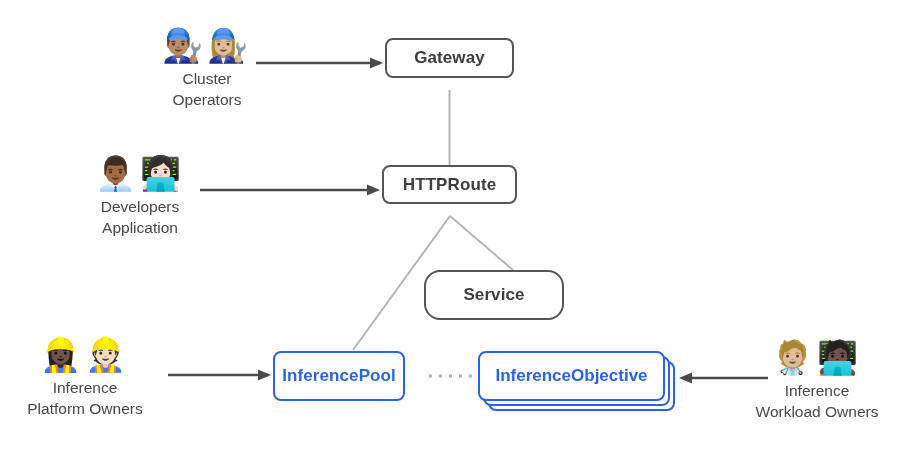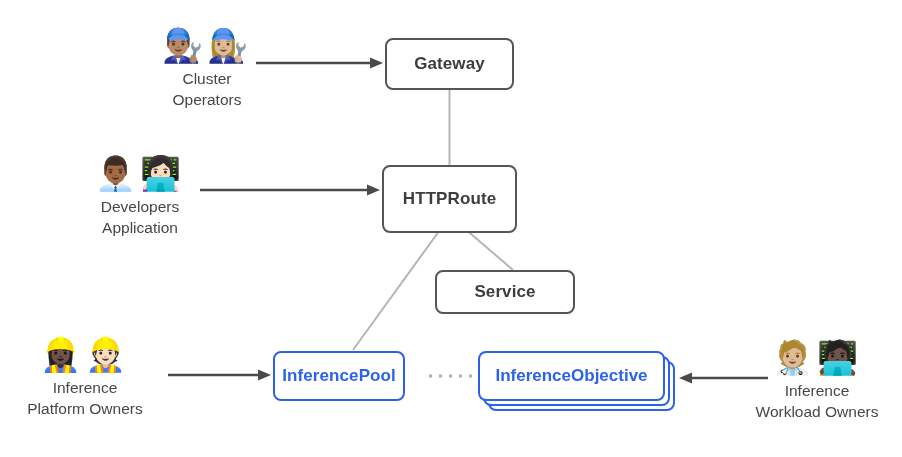--- a/index.html
+++ b/index.html
@@ -104,25 +104,25 @@
     <g>
       <line x1="168" y1="375" x2="259" y2="375" stroke="#4a4a4a" stroke-width="2.5"></line>
       <polygon points="271,375 258,369.5 258,380.5" fill="#4a4a4a"></polygon>
     </g>
     <g>
       <line x1="768" y1="378" x2="691" y2="378" stroke="#4a4a4a" stroke-width="2.5"></line>
       <polygon points="679,378 692,372.5 692,383.5" fill="#4a4a4a"></polygon>
     </g>
   </svg>
 
-  <div class="node" style="left:385px; top:38px; width:129px; height:52px;">Gateway</div>
+  <div class="node" style="left:385px; top:38px; width:129px; height:40px;">Gateway</div>
 
-  <div class="node" style="left:382px; top:165px; width:135px; height:68px;">HTTPRoute</div>
+  <div class="node" style="left:382px; top:165px; width:135px; height:39px;">HTTPRoute</div>
 
-  <div class="node" style="left:435px; top:270px; width:140px; height:44px;">Service</div>
+  <div class="node" style="left:424px; top:270px; width:140px; height:50px;border-radius:16px;">Service</div>
 
   <div class="node blue" style="left:273px; top:351px; width:132px; height:50px;">InferencePool</div>
 
   <div class="stack-wrap">
     <div class="stack-layer" style="left:10px; top:10px;"></div>
     <div class="stack-layer" style="left:5px; top:5px;"></div>
     <div class="stack-layer front" style="left:0; top:0;">InferenceObjective</div>
   </div>
 
   <div class="actor" style="left:122px; top:24px;">

